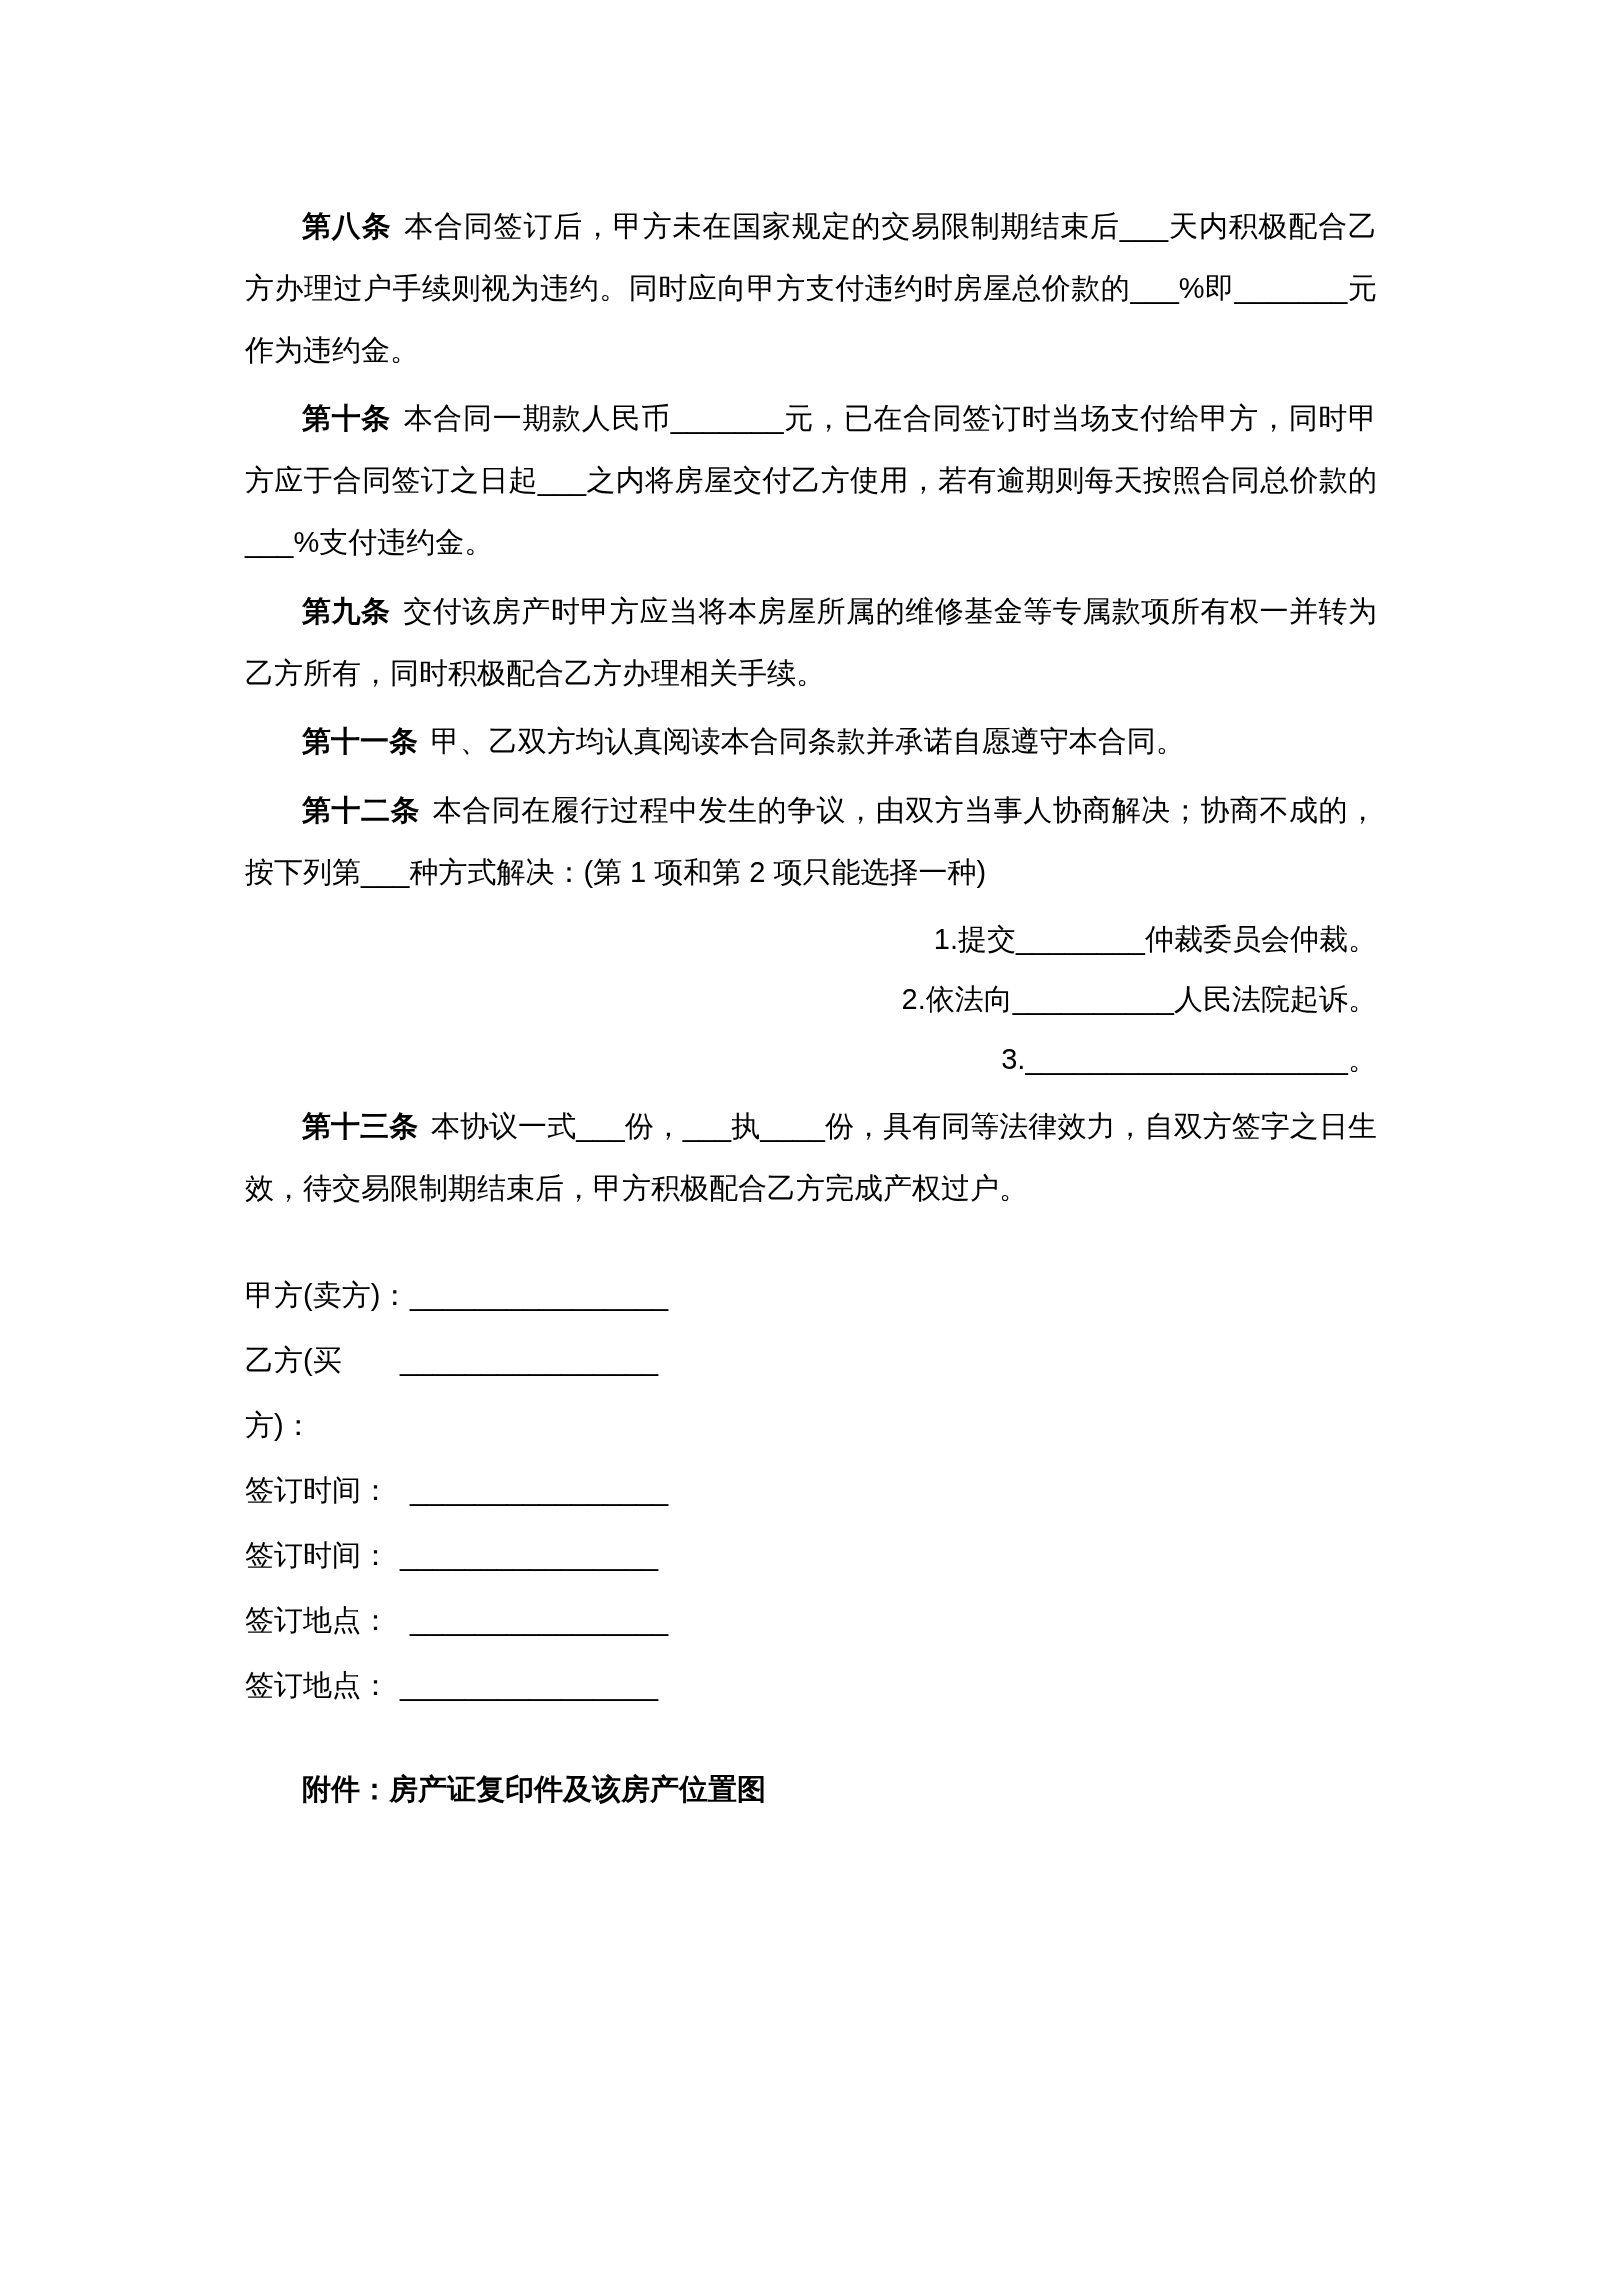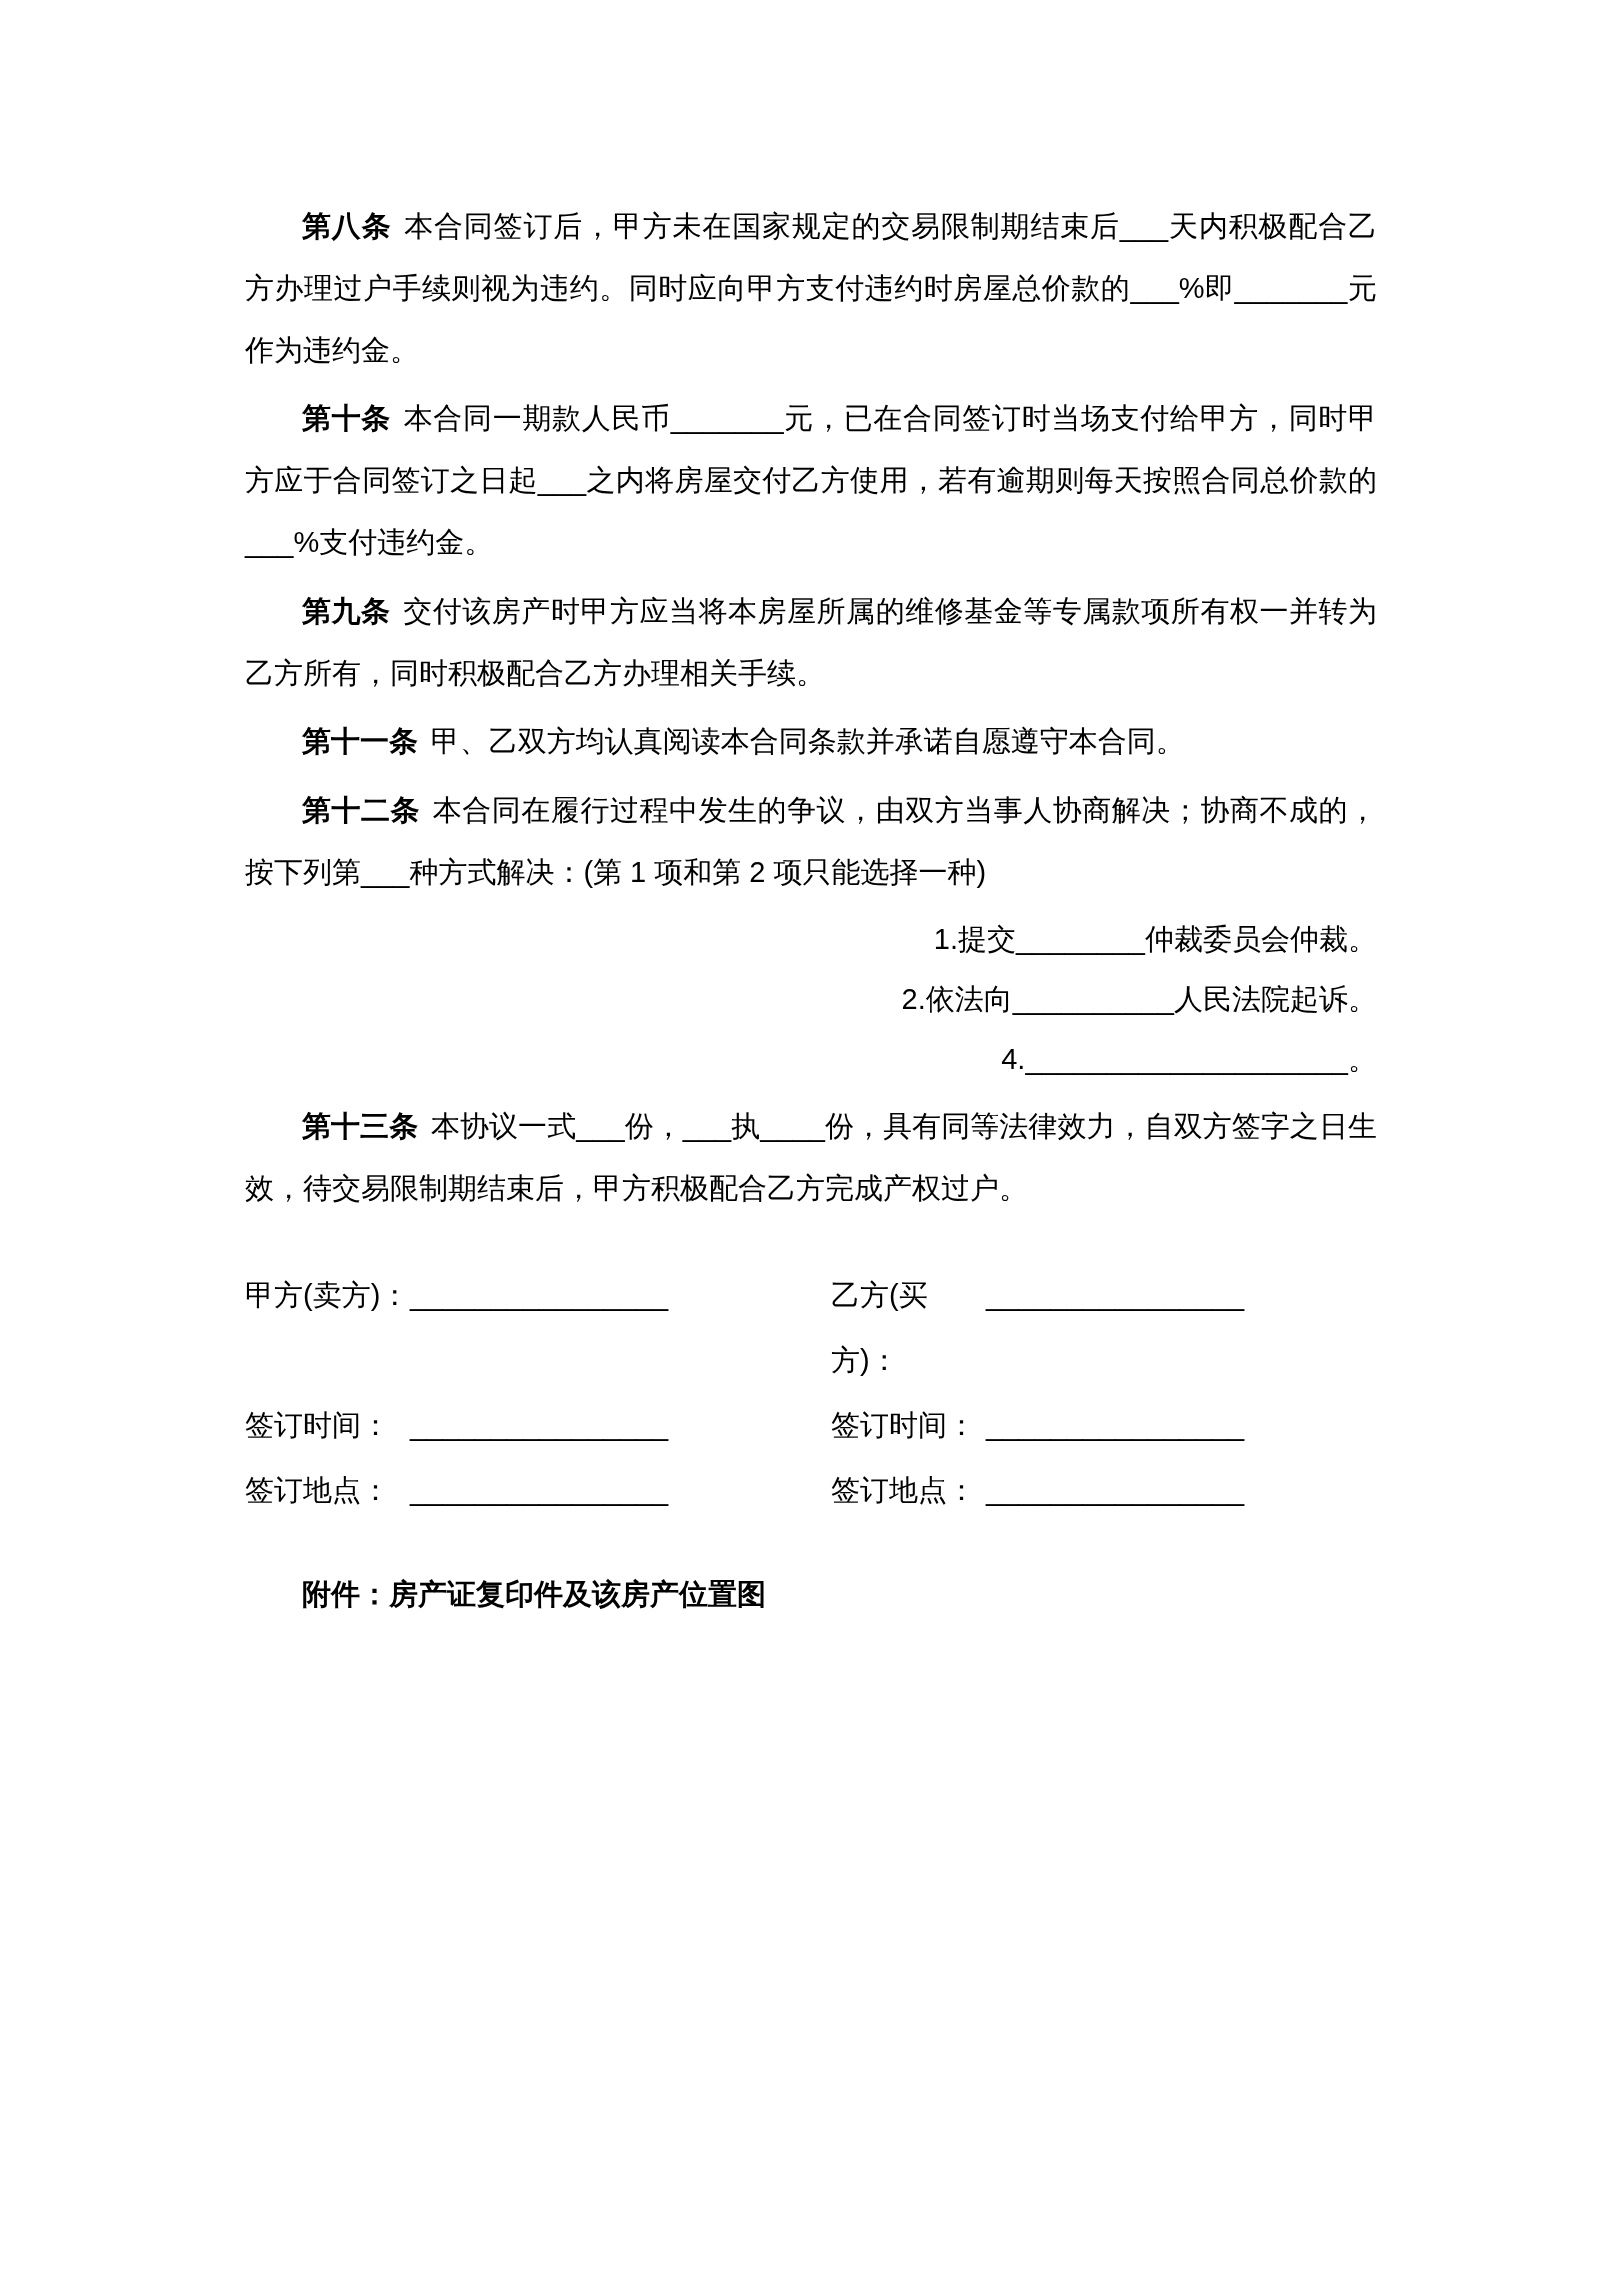--- a/index.html
+++ b/index.html
@@ -42,20 +42,21 @@
     line-height: 60px;
     text-align: right;
   }
   .sig-block {
     margin-top: 44px;
   }
   .sig-row {
     display: flex;
     line-height: 65px;
     text-align: left;
+    flex-direction: column;
   }
   .sig-cell-left  { width: 586px; display: flex; }
   .sig-cell-right { display: flex; }
   .sig-label-left  { display: inline-block; width: 165px; }
   .sig-label-right { display: inline-block; width: 155px; }
   .sig-line { display: inline-block; white-space: nowrap; }
   .attachment {
     margin-top: 40px;
     padding-left: 57px;
     font-weight: 700;
@@ -85,21 +86,21 @@
       <span class="art-label">第十一条</span><span>甲、乙双方均认真阅读本合同条款并承诺自愿遵守本合同。</span>
     </p>
 
     <p class="para">
       <span class="art-label">第十二条</span><span>本合同在履行过程中发生的争议，由双方当事人协商解决；协商不成的，按下列第___种方式解决：(第 1 项和第 2 项只能选择一种)</span>
     </p>
 
     <div class="options">
       <p class="option">1.提交________仲裁委员会仲裁。</p>
       <p class="option">2.依法向__________人民法院起诉。</p>
-      <p class="option">4.____________________。</p>
+      <p class="option">3.____________________。</p>
     </div>
 
     <p class="para">
       <span class="art-label">第十三条</span><span>本协议一式___份，___执____份，具有同等法律效力，自双方签字之日生效，待交易限制期结束后，甲方积极配合乙方完成产权过户。</span>
     </p>
 
     <div class="sig-block">
       <div class="sig-row">
         <div class="sig-cell-left">
           <span class="sig-label-left">甲方(卖方)：</span>

